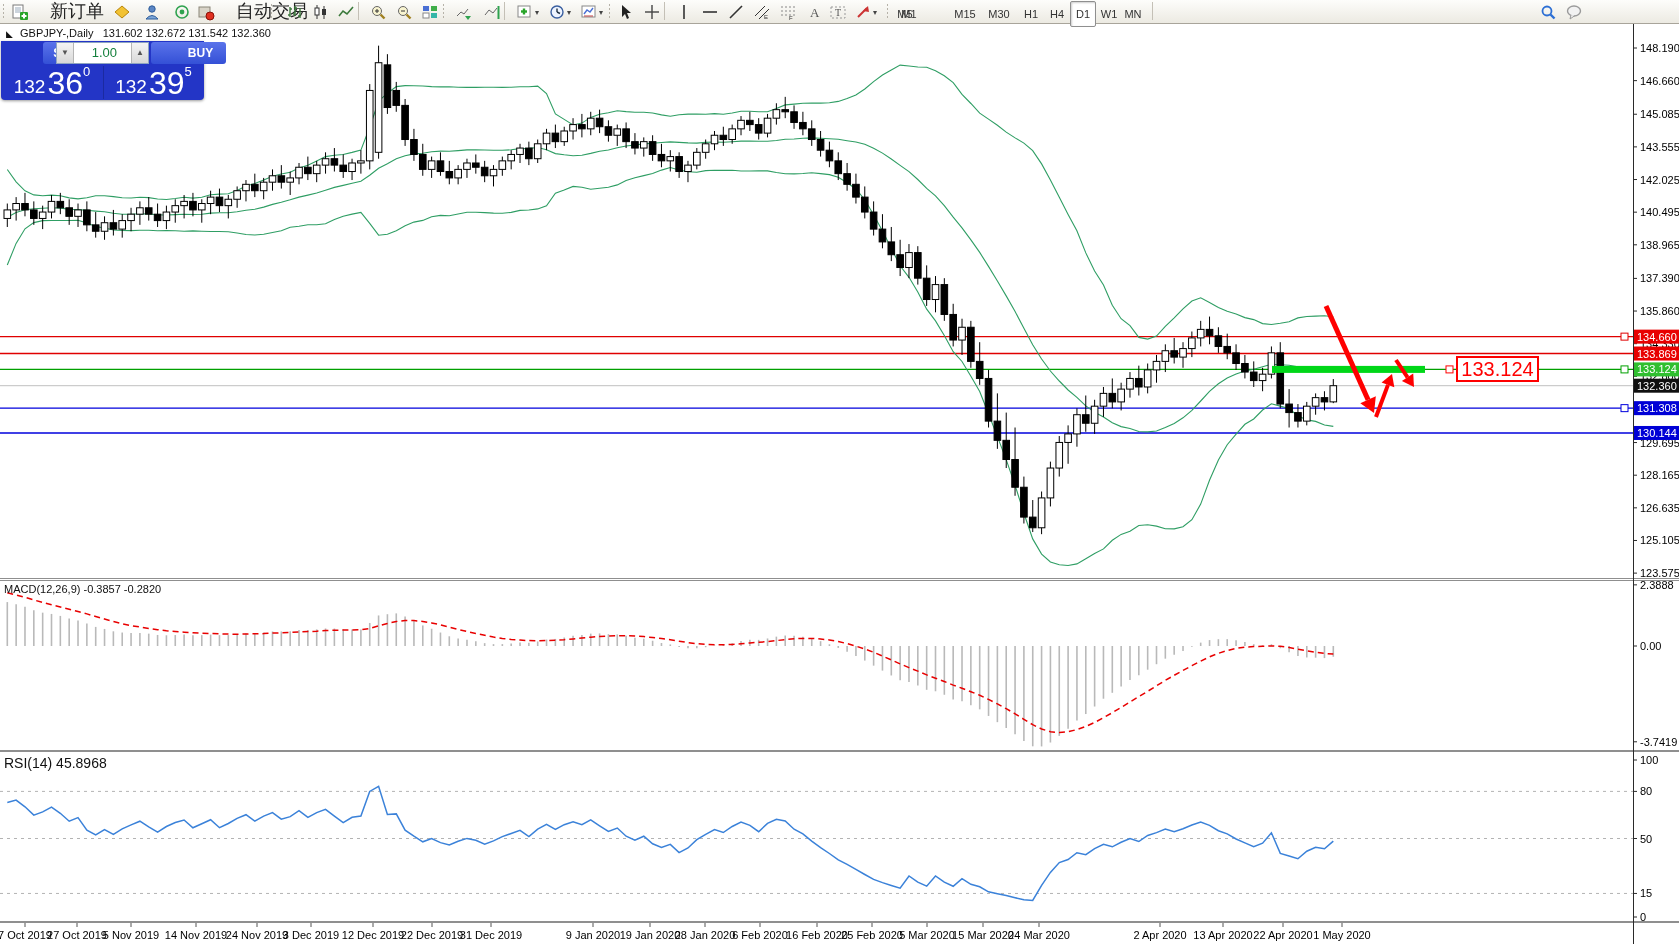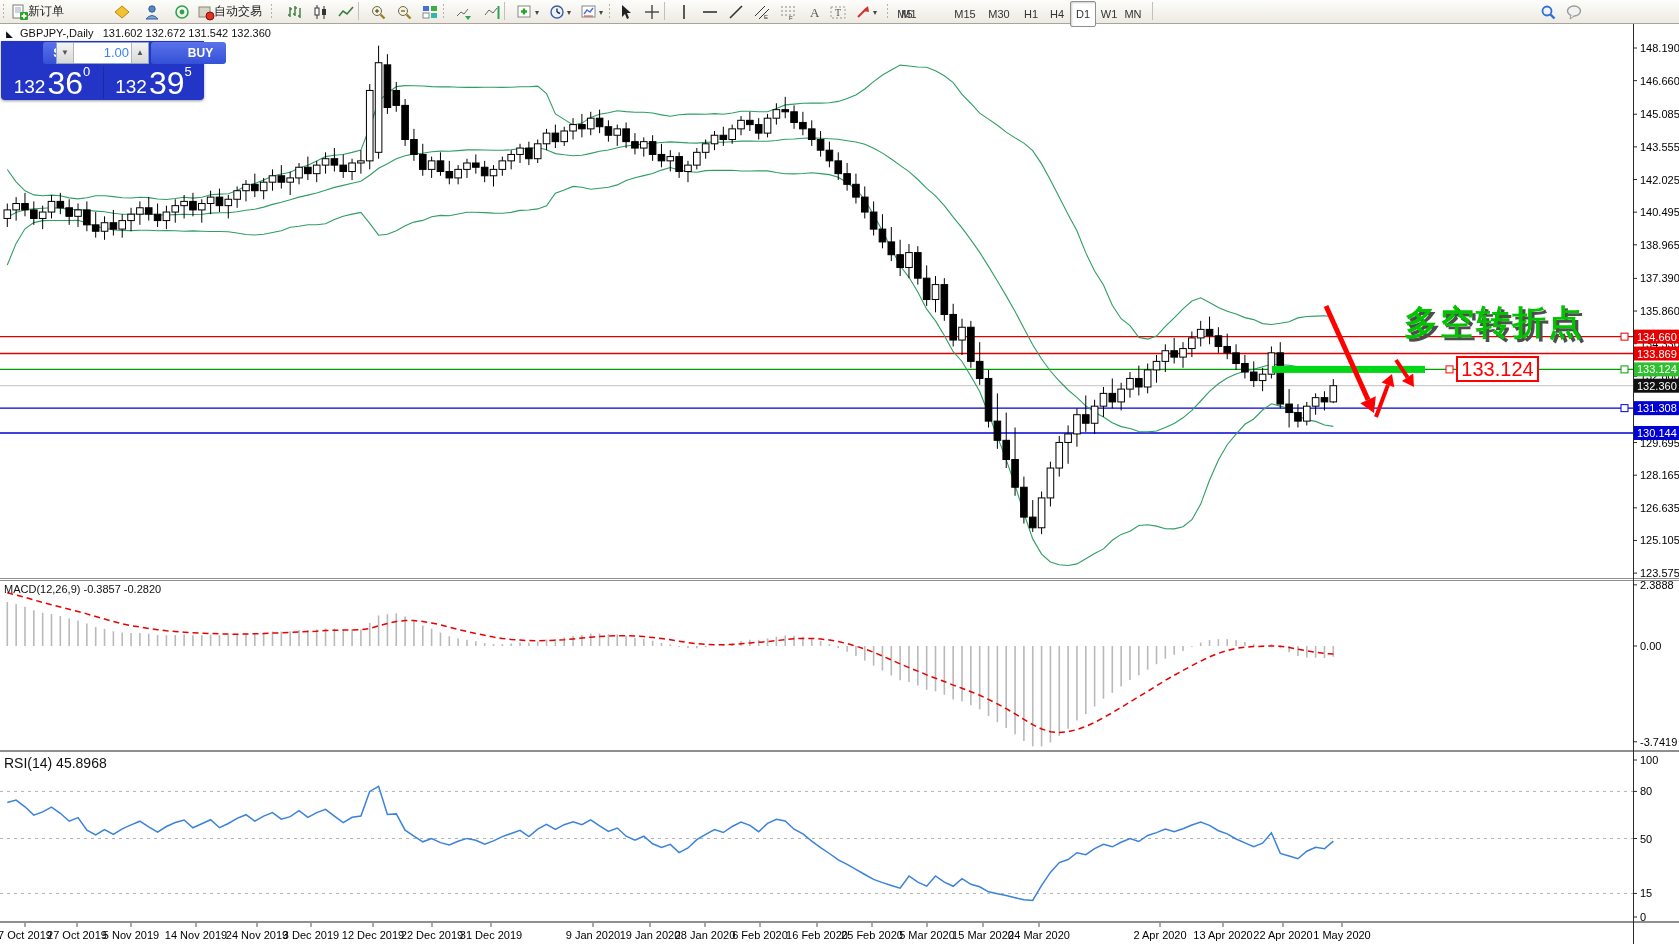--- a/index.html
+++ b/index.html
@@ -3,21 +3,21 @@
 <meta charset="utf-8">
 <style>
   html,body{margin:0;padding:0;background:#d4d0c8;}
   #win{position:relative;width:1679px;height:944px;background:#fff;outline:1px solid #9a9a9a;
        font-family:"Liberation Sans",sans-serif;overflow:hidden;}
   
   #toolbar{position:absolute;left:0;top:0;width:1679px;height:23px;
     background:linear-gradient(#fdfdfb,#eceae2);border-bottom:1px solid #a8a49a;z-index:30;}
   .tb{position:absolute;top:1px;height:20px;display:flex;align-items:center;justify-content:center;}
   .tb-btn{width:22px;border:1px solid transparent;border-radius:2px;}
-  .tb-label{font-size:12px;color:#222;white-space:nowrap;}
+  .tb-label{font-size:18px;color:#222;white-space:nowrap;margin-left:22px;}
   .grip{position:absolute;top:3px;width:3px;height:16px;
     background-image:radial-gradient(circle,#b6b2a8 1px,transparent 1px);background-size:3px 4px;}
   .vsep{position:absolute;top:2px;width:1px;height:18px;background:#c4c0b6;}
   .tf{font-size:11px;color:#333;width:24px;text-align:right;border:1px solid transparent;border-radius:2px;padding:2px 0;}
   .tf.active{background:#fff;border:1px solid #8f8f8f;box-shadow:inset 1px 1px 2px #cfcfcf;}
   .caret{font-size:8px;color:#444;margin-left:1px;}
   
   #chart-svg{position:absolute;left:0;top:24px;z-index:1;}
   .ovl{position:absolute;z-index:10;}
   #quote-line{left:6px;top:27px;font-size:11px;color:#111;white-space:nowrap;}
@@ -33,21 +33,21 @@
      box-shadow:0 1px 3px rgba(0,0,0,.4);}
   .oc-row1{position:absolute;left:0;top:1px;width:203px;height:23px;}
   .oc-btn{position:absolute;top:0;width:51px;height:22px;color:#fff;font-size:12px;font-weight:bold;
      text-align:center;line-height:22px;background:linear-gradient(#5a73ea,#3450d6);border-radius:3px;}
   #sell-btn{left:2px;margin-left:40px;} #buy-btn{left:150px;padding-left:24px;}
   .oc-spin{position:absolute;left:55px;top:0;width:93px;height:22px;background:#fff;border:1px solid #8fa5c0;
      box-sizing:border-box;display:flex;}
   .spin-btn{width:16px;height:20px;background:linear-gradient(#f4f4f4,#d8d8d8);border-right:1px solid #b5b5b5;
      font-size:8px;color:#555;text-align:center;line-height:20px;}
   .spin-btn.right{border-right:none;border-left:1px solid #b5b5b5;}
-  .spin-val{flex:1;font-size:13px;color:#3b82f6;text-align:right;line-height:20px;padding-right:2px;}
+  .spin-val{flex:1;font-size:13px;color:#15803d;text-align:right;line-height:20px;padding-right:14px;}
   .oc-price{position:absolute;top:25px;width:100px;height:33px;color:#fff;display:flex;align-items:flex-end;
      justify-content:center;padding-bottom:3px;box-sizing:border-box;}
   #sell-price{left:1px;} #buy-price{left:102px;border-left:1px solid #1b2aa0;}
   .qp-small{font-size:19px;margin-right:2px;line-height:18px;}
   .qp-big{font-size:32px;line-height:26px;font-weight:normal;}
   .qp-sup{font-size:13px;line-height:30px;transform:translateY(-9px);}
 </style>
 </head>
 <body>
 
@@ -908,15 +908,14 @@
     </div>
     <div class="oc-price" id="buy-price">
       <span class="qp-small">132</span>
       <span class="qp-big">39</span>
       <span class="qp-sup">5</span>
     </div>
   </div>
 
   <div class="ovl" id="macd-label">MACD(12,26,9) -0.3857 -0.2820</div>
   <div class="ovl" id="rsi-label">RSI(14) 45.8968</div>
-  <div class="ovl" id="turning-point">多空转折点</div>
   <div class="ovl" id="price-callout">133.124</div>
 </div>
 
 </body></html>

